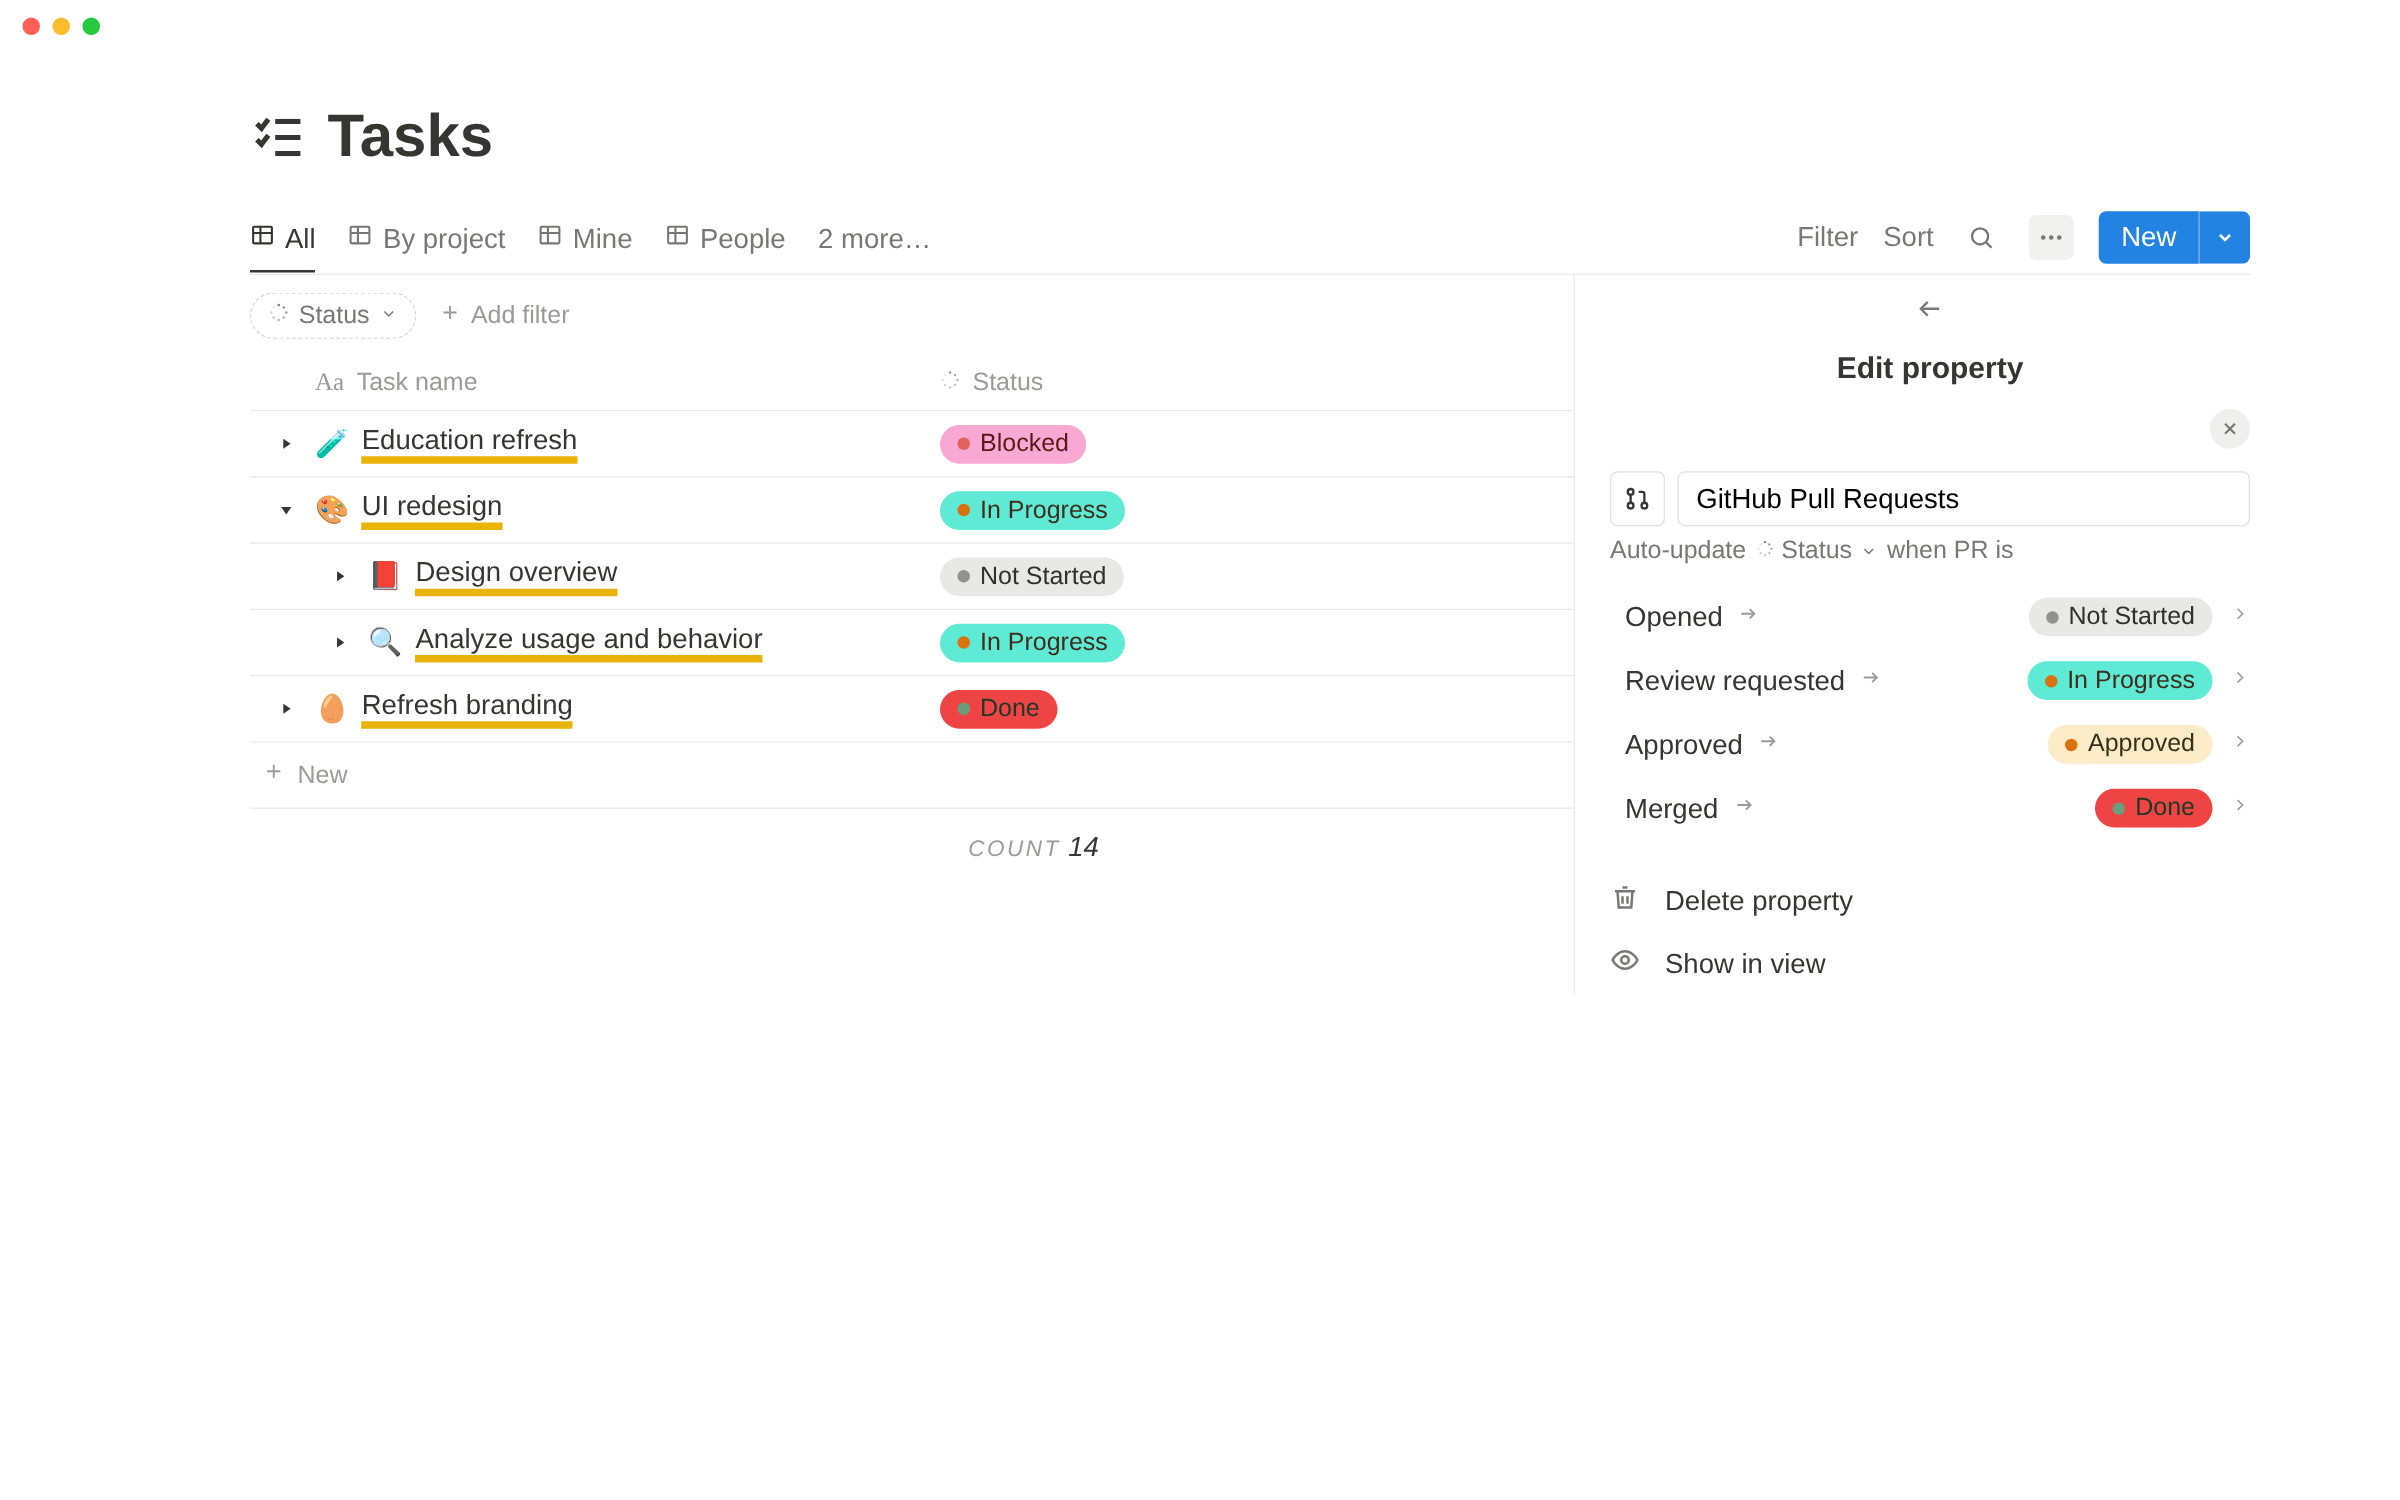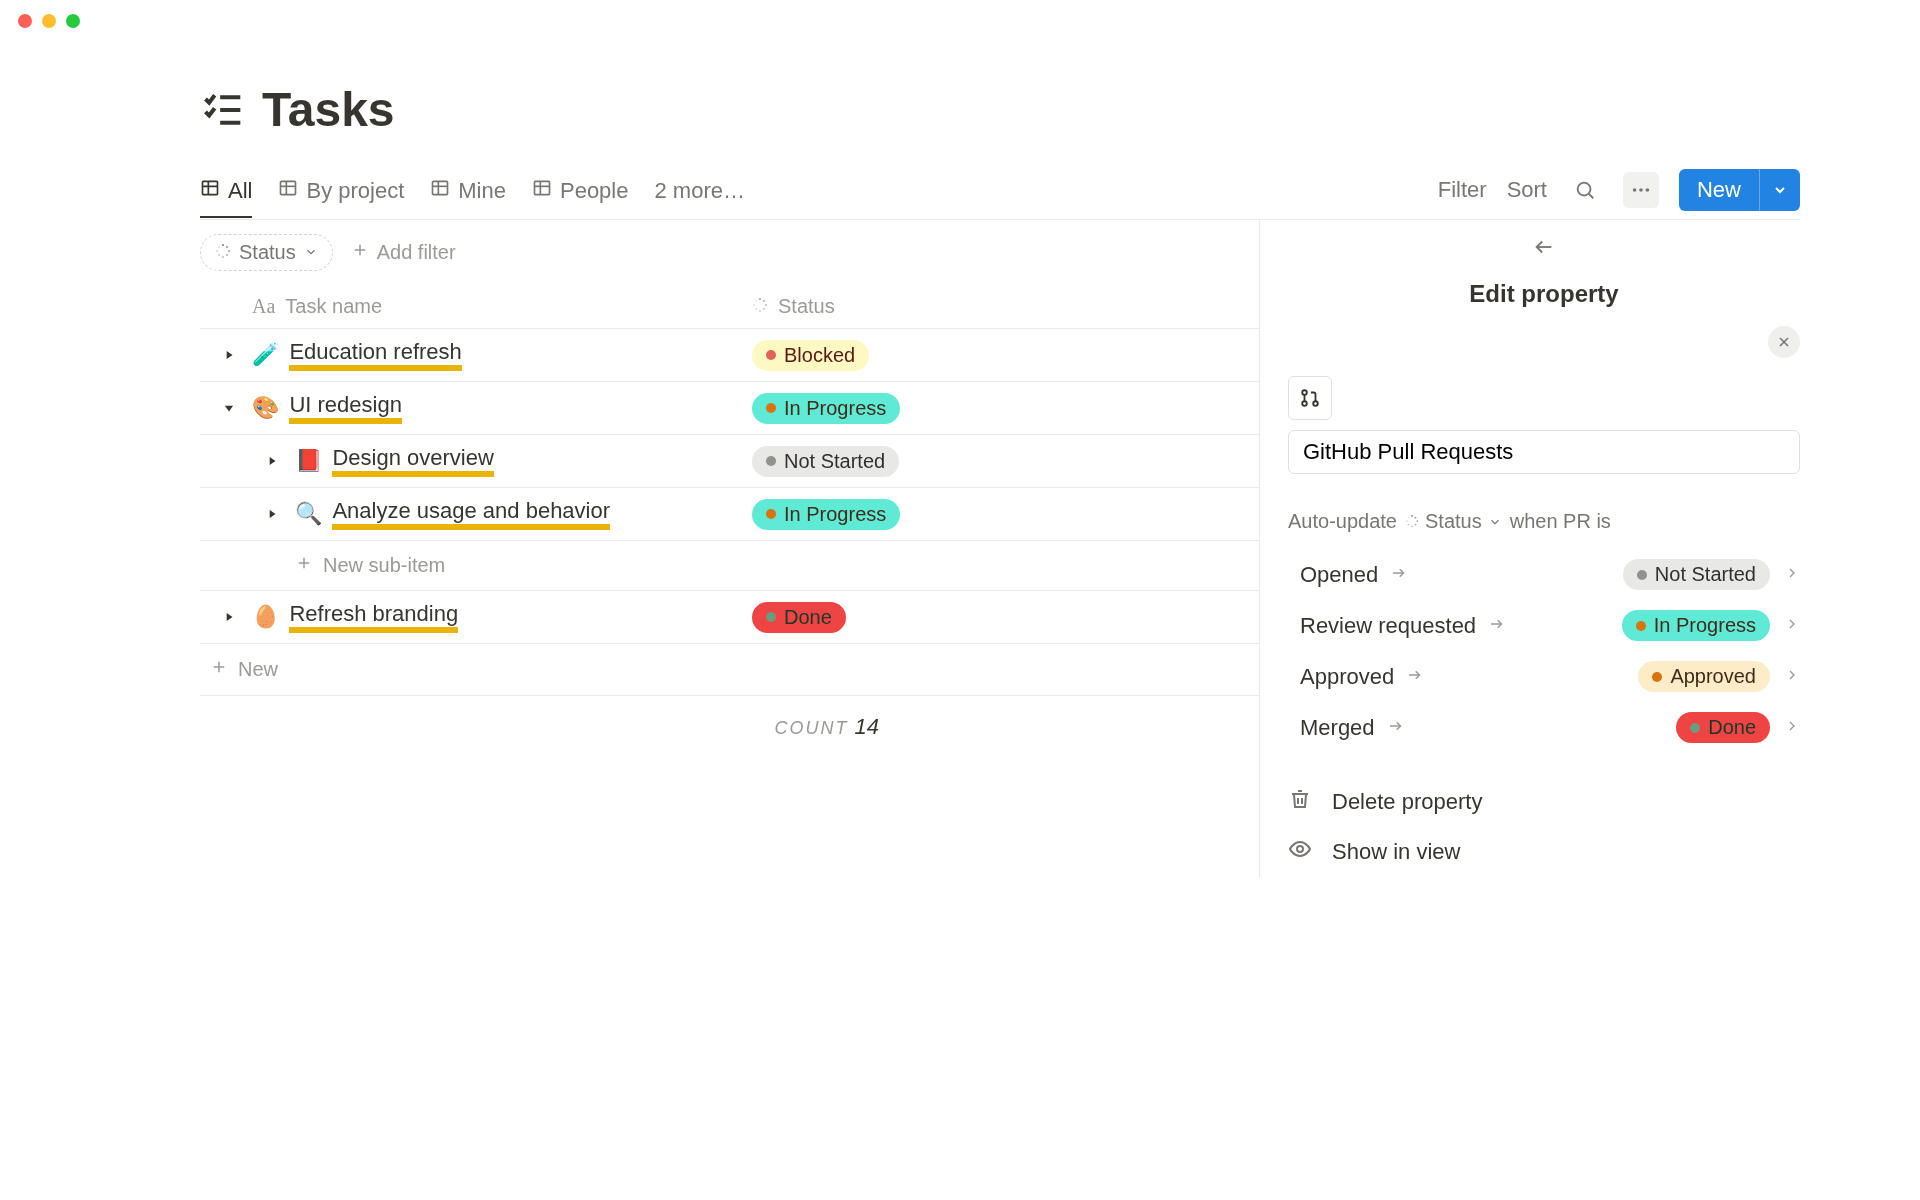--- a/index.html
+++ b/index.html
@@ -217,21 +217,21 @@
       gap: 8px;
       padding: 4px 14px;
       border-radius: 20px;
       font-size: 20px;
     }
     .status-dot {
       width: 10px;
       height: 10px;
       border-radius: 50%;
     }
-    .pill-blocked { background: #fef9c3; color: #5d1715; }
+    .pill-blocked { background: #f9a8d4; color: #5d1715; }
     .pill-blocked .status-dot { background: #e16259; }
     .pill-inprogress { background: #5eead4; color: #402c1b; }
     .pill-inprogress .status-dot { background: #d9730d; }
     .pill-notstarted { background: #e8e8e6; color: #32302c; }
     .pill-notstarted .status-dot { background: #91918e; }
     .pill-approved { background: #fdecc8; color: #402c1b; }
     .pill-approved .status-dot { background: #d9730d; }
     .pill-done { background: #ef4444; color: #1c3829; }
     .pill-done .status-dot { background: #6c9b7d; }
 
@@ -294,22 +294,21 @@
       background: #efefee;
       display: flex;
       align-items: center;
       justify-content: center;
       color: #787774;
       cursor: pointer;
     }
     .prop-row {
       display: flex;
       gap: 10px;
-      margin-bottom: 36px;
-      flex-direction: column;
+      margin-bottom: 8px;
     }
     .prop-icon {
       width: 44px;
       height: 44px;
       border: 1px solid #e0e0de;
       border-radius: 6px;
       display: flex;
       align-items: center;
       justify-content: center;
       color: #37352f;
@@ -583,27 +582,20 @@
           <span class="title-text">Analyze usage and behavior</span>
         </div>
         <div class="row-status">
             <span class="status-pill pill-inprogress">
               <span class="status-dot"></span>
               <span>In Progress</span>
             </span>
           </div>
       </div>
 
-      <div class="new-subitem">
-        <span><svg width="18" height="18" viewBox="0 0 24 24" fill="none" stroke="currentColor" stroke-width="2">
-              <line x1="12" y1="5" x2="12" y2="19"></line>
-              <line x1="5" y1="12" x2="19" y2="12"></line>
-            </svg></span>
-        <span>New sub-item</span>
-      </div>
 
       <div class="table-row">
         <div class="row-toggle">
             <svg width="14" height="14" viewBox="0 0 24 24" fill="currentColor">
               <path d="M8 5l10 7-10 7z"></path>
             </svg>
           </div>
         <div class="row-name">
           <span class="emoji">🥚</span>
           <span class="title-text">Refresh branding</span>

